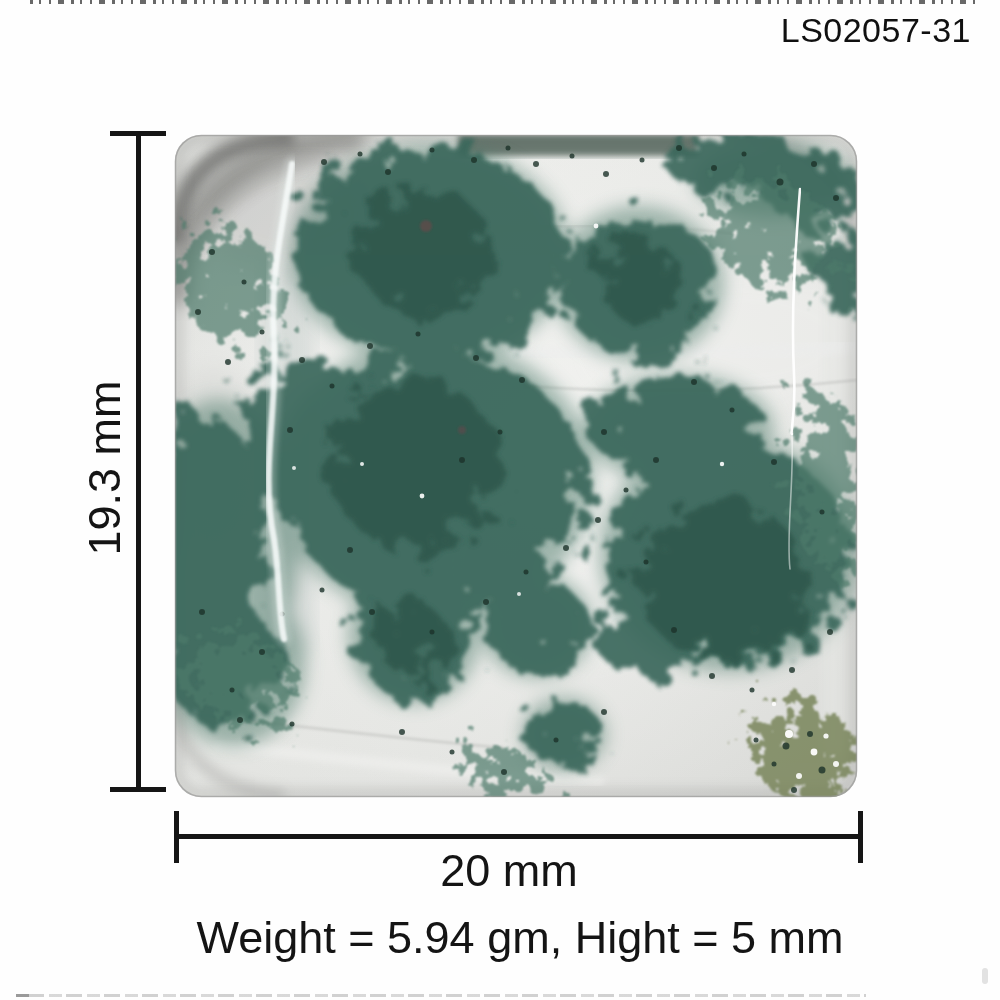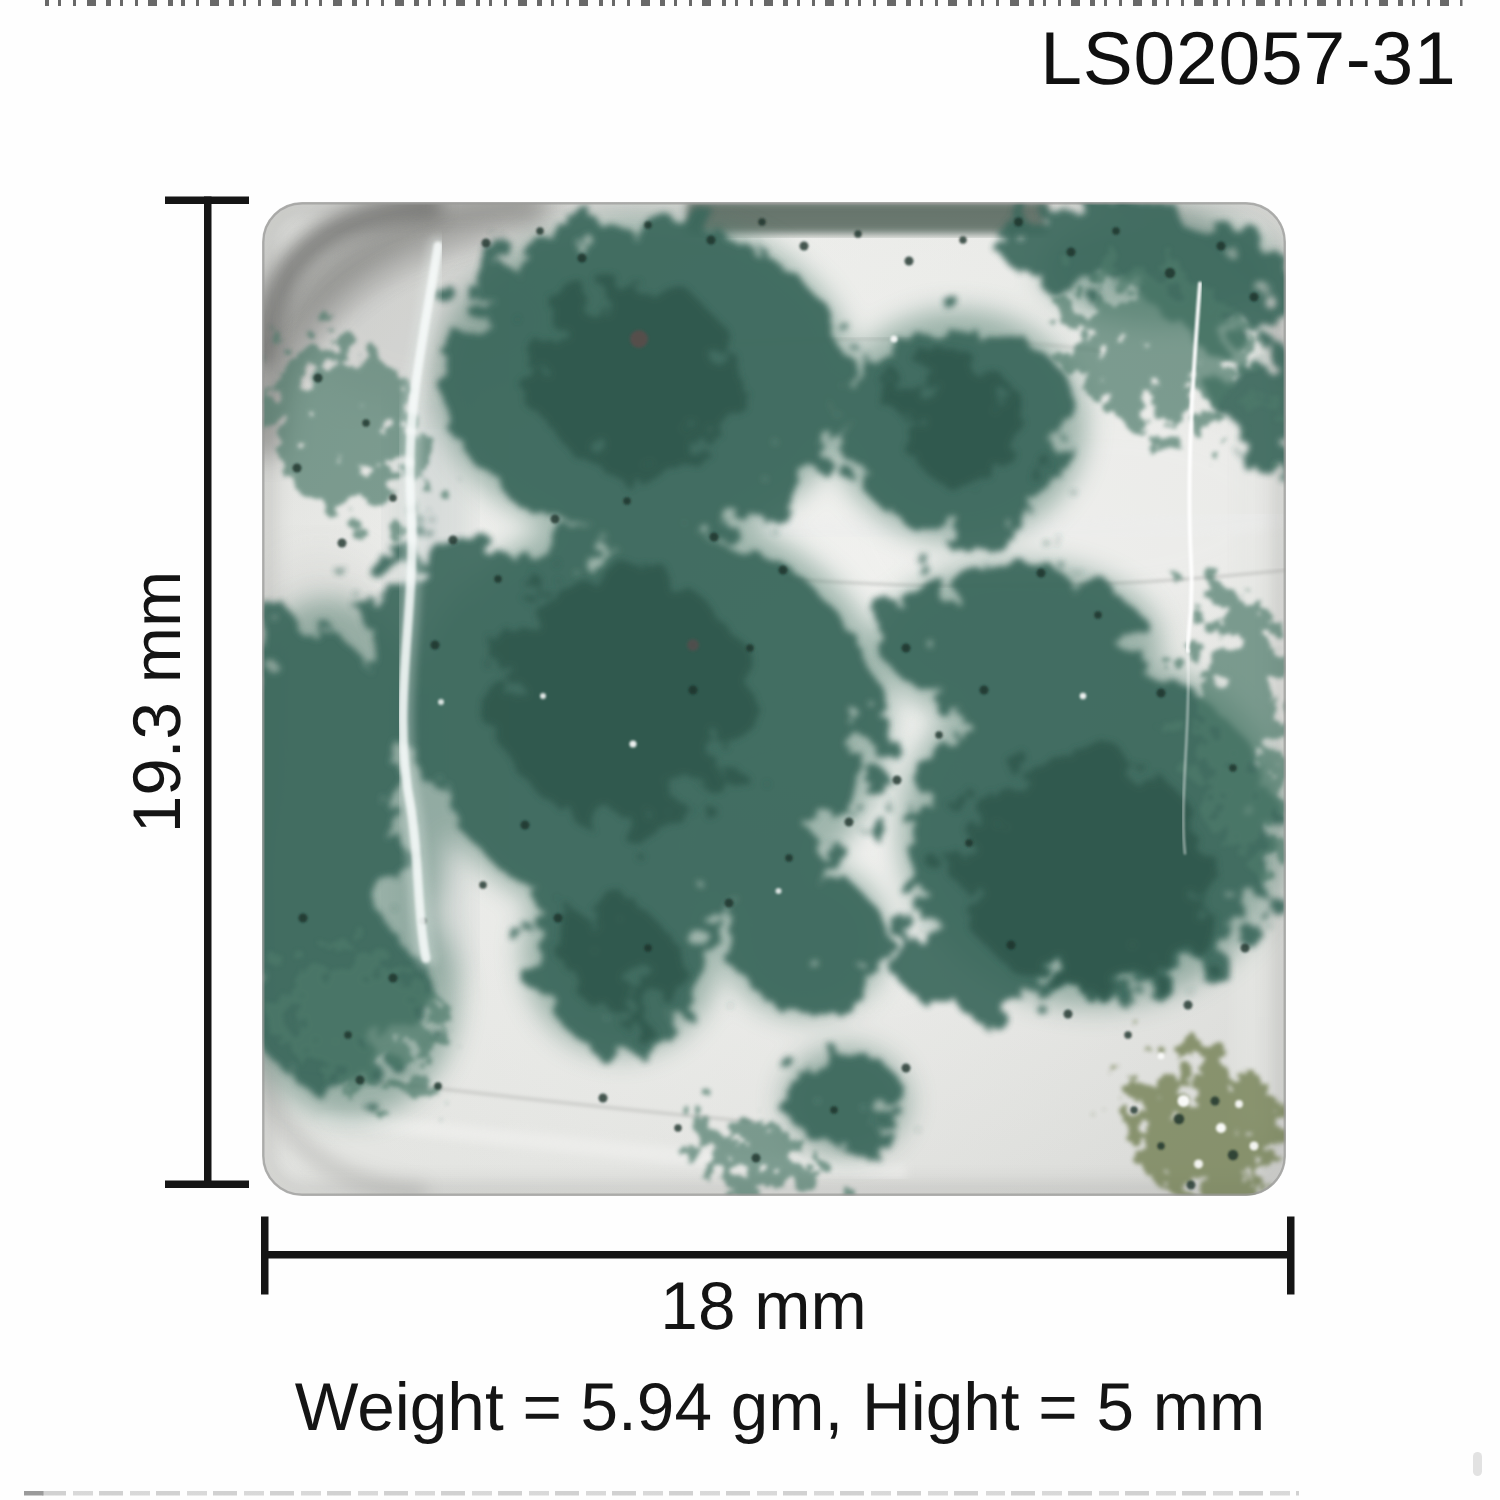--- a/index.html
+++ b/index.html
@@ -2,21 +2,21 @@
 <html><head>
 <meta charset="utf-8">
 <style>
   html,body{margin:0;padding:0;background:#ffffff;}
   #page{
     position:relative;width:1000px;height:1000px;background:#fefefe;overflow:hidden;
     font-family:"Liberation Sans","DejaVu Sans",sans-serif;color:#141414;
   }
   .abs{position:absolute;}
   .ann-text{font-size:45px;line-height:1.05;color:#141414;white-space:nowrap;}
-  .code-text{font-size:50px;line-height:1.05;color:#101010;white-space:nowrap;letter-spacing:0.5px;}
+  .code-text{font-size:34px;line-height:1.05;color:#101010;white-space:nowrap;letter-spacing:0.5px;}
   .dim-line{background:#151515;}
   .center{text-align:center;}
   #vlabel{
     left:6px;top:443px;width:200px;height:50px;
     transform:rotate(-90deg);transform-origin:50% 50%;
   }
   #top-remnant{
     left:30px;top:0;width:945px;height:4px;opacity:.72;
     background-image:
       repeating-linear-gradient(90deg,#2e2e2e 0 3px,transparent 3px 9px,#2e2e2e 9px 11px,transparent 11px 19px,#2e2e2e 19px 21px,transparent 21px 28px,#2e2e2e 28px 34px,transparent 34px 41px);
@@ -271,18 +271,18 @@
     <div class="abs dim-line" style="left:110px;top:131px;width:56px;height:5px;"></div>
     <div class="abs dim-line" style="left:136px;top:131px;width:5px;height:661px;"></div>
     <div class="abs dim-line" style="left:110px;top:787px;width:56px;height:5px;"></div>
     <div class="abs ann-text center" id="vlabel">19.3 mm</div>
   </div>
 
   <div>
     <div class="abs dim-line" style="left:174px;top:811px;width:5px;height:52px;"></div>
     <div class="abs dim-line" style="left:177px;top:834px;width:684px;height:5px;"></div>
     <div class="abs dim-line" style="left:858px;top:811px;width:5px;height:52px;"></div>
-    <div class="abs ann-text center" style="left:409px;top:847px;width:200px;">18 mm</div>
+    <div class="abs ann-text center" style="left:409px;top:847px;width:200px;">20 mm</div>
   </div>
 
   <div class="abs ann-text center" style="left:70px;top:914px;width:900px;">Weight = 5.94 gm, Hight = 5 mm</div>
 
 </div>
 
 </body></html>

